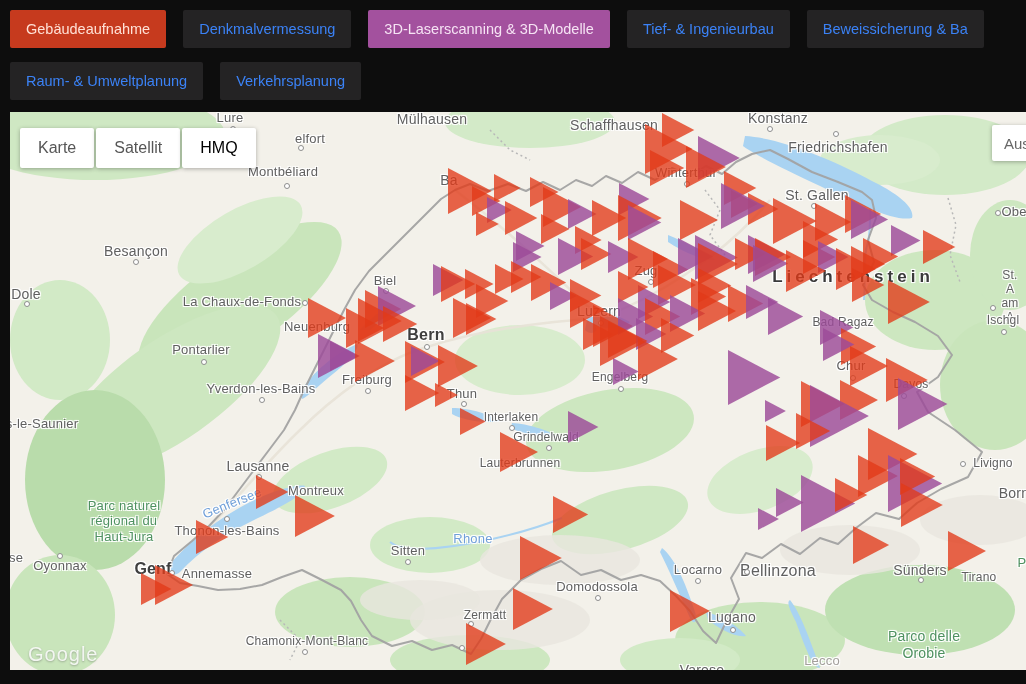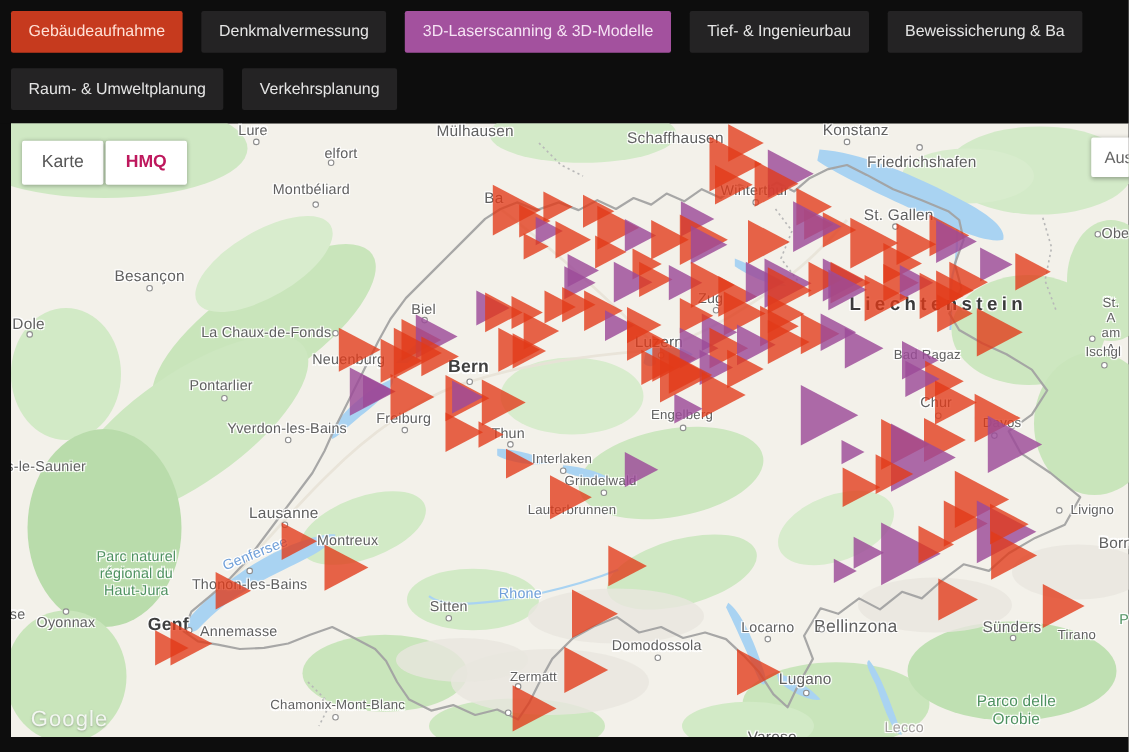--- a/index.html
+++ b/index.html
@@ -3,21 +3,21 @@
 <meta charset="utf-8">
 <style>
   html,body{margin:0;padding:0;}
   body{width:1026px;height:684px;position:relative;overflow:hidden;background:#0d0d0d;
        font-family:"Liberation Sans",sans-serif;}
   
   #header{position:absolute;left:0;top:0;width:1026px;height:112px;background:#0d0d0d;z-index:50;}
   .navrow{position:absolute;left:10px;right:0;display:flex;gap:17px;flex-wrap:nowrap;}
   #nav-row1{top:10px;} #nav-row2{top:62px;}
   .navbtn{flex:none;height:38px;display:flex;align-items:center;padding:0 16px;
-          background:#242324;color:#e5e5e5;font-size:14.5px;border:none;border-radius:2px;
+          background:#242324;color:#3b82f6;font-size:14.5px;border:none;border-radius:2px;
           white-space:nowrap;cursor:pointer;}
   .navbtn.red{background:#c63a1e;color:#ffe1d6;}
   .navbtn.purple{background:#a3519e;color:#f6e3f4;}
   
   .layer{position:absolute;left:0;top:0;width:1026px;height:684px;}
   #terrain-svg{z-index:10;}
   #labels-layer{z-index:20;clip-path:inset(112px 0px 14px 10px);pointer-events:none;}
   #markers-svg{z-index:30;pointer-events:none;}
   #chrome{z-index:40;pointer-events:none;}
   .mlabel{position:absolute;transform:translate(-50%,-50%);color:#606060;white-space:pre-line;
@@ -29,21 +29,21 @@
   .k-water{color:#6f9fd9;}
   .k-park{color:#4e9160;}
   .k-faded{color:#a39f9c;}
   .mdot{position:absolute;width:6px;height:6px;border-radius:50%;background:#fff;
         border:1.5px solid #8d8d8d;transform:translate(-50%,-50%);box-sizing:border-box;}
   
   #map-controls{position:absolute;left:20px;top:128px;display:flex;gap:2px;pointer-events:auto;}
   .mapctl{height:40px;display:flex;align-items:center;padding:0 18px;background:#fff;
           color:#565656;font-size:16px;border:none;border-radius:2px;cursor:pointer;
           box-shadow:0 1px 4px rgba(0,0,0,.3);white-space:nowrap;}
-  .mapctl.active{color:#be185d;font-weight:700;}
+  .mapctl.active{color:#000000;font-weight:400;}
   #fullscreen-btn{position:absolute;left:992px;top:125px;width:80px;height:36px;background:#fff;
           color:#666;font-size:15px;border:none;border-radius:2px 0 0 2px;text-align:left;
           padding:0 0 0 12px;box-shadow:0 1px 4px rgba(0,0,0,.3);pointer-events:auto;cursor:pointer;}
   #google-attr{position:absolute;left:28px;top:643px;color:rgba(255,255,255,.85);font-size:20px;
           font-weight:500;letter-spacing:1px;text-shadow:0 1px 2px rgba(90,90,90,.45);}
 </style>
 </head>
 <body>
 
 <svg id="terrain-svg" class="layer" viewBox="0 0 1026 684">
@@ -368,20 +368,21 @@
       <polygon points="553,496 553,533 588.15,514.5" fill="#e13a18" fill-opacity="0.78" style="pointer-events: auto;"></polygon>
       <polygon points="670,590 670,632 709.9,611" fill="#e13a18" fill-opacity="0.78" style="pointer-events: auto;"></polygon>
       <polygon points="853,526 853,564 889.1,545" fill="#e13a18" fill-opacity="0.78" style="pointer-events: auto;"></polygon>
       <polygon points="948,531 948,571 986,551" fill="#e13a18" fill-opacity="0.78" style="pointer-events: auto;"></polygon>
     </g>
 </svg>
 
 <div id="chrome" class="layer">
   <div id="map-controls">
       <button class="mapctl">Karte</button>
+      <button class="mapctl">Satellit</button>
       <button class="mapctl active">HMQ</button>
     </div>
   <button id="fullscreen-btn">Aus</button>
   <div id="google-attr">Google</div>
 </div>
 
 <div id="header">
   <div id="nav-row1" class="navrow">
       <button class="navbtn red">Gebäudeaufnahme</button>
       <button class="navbtn">Denkmalvermessung</button>

